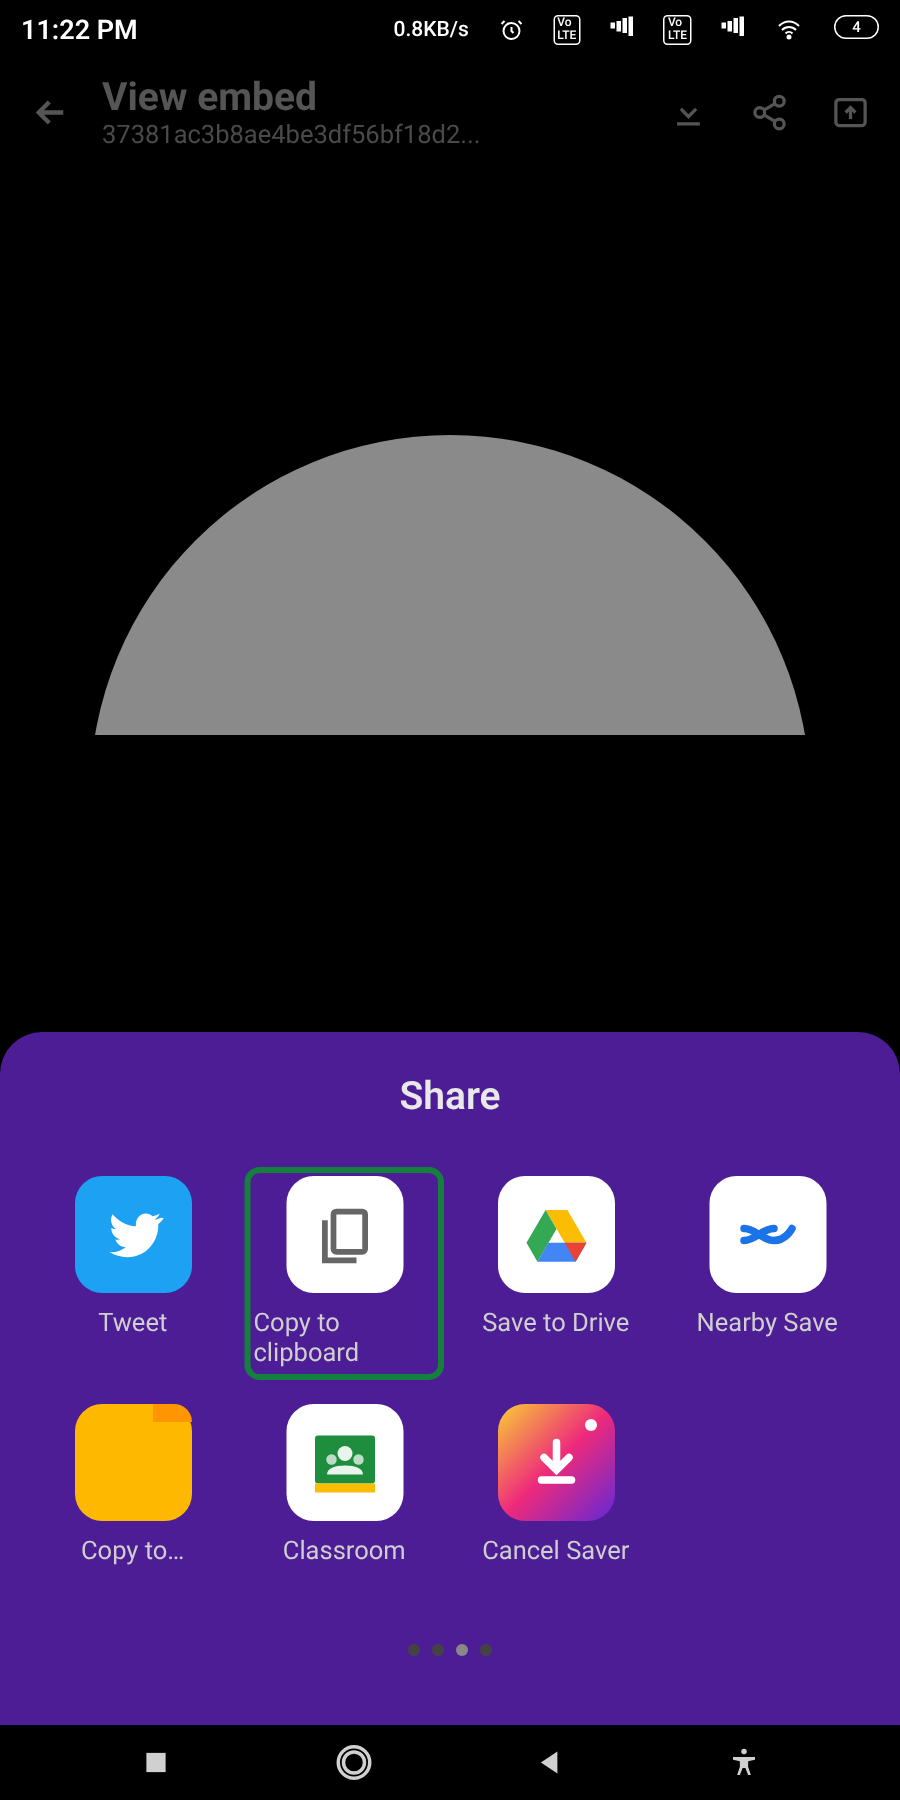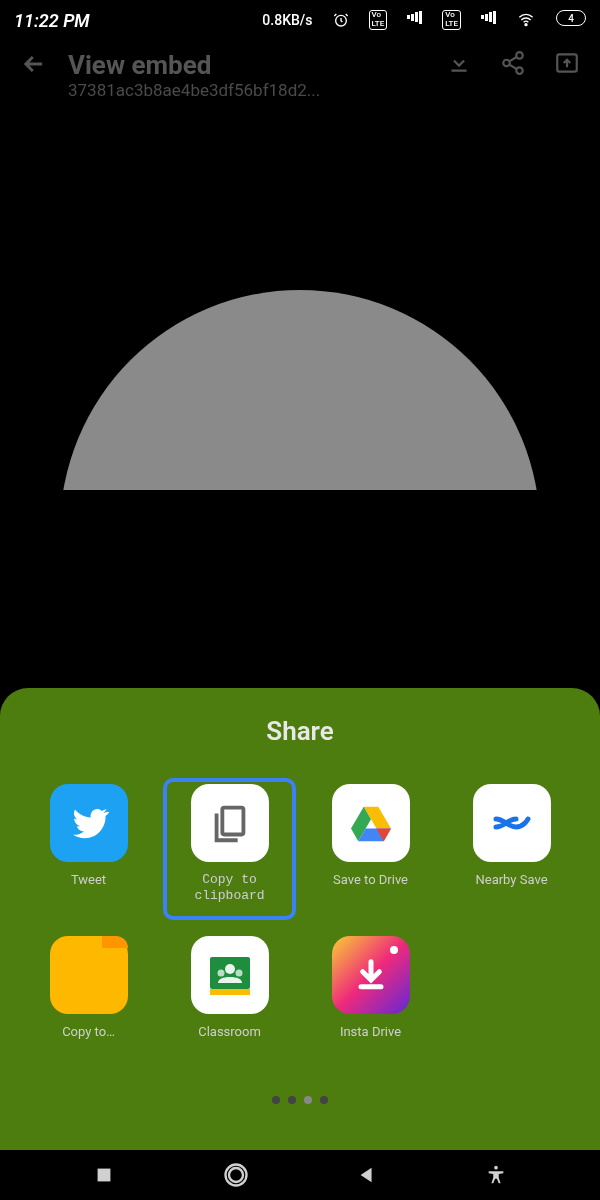--- a/index.html
+++ b/index.html
@@ -1,35 +1,35 @@
 <!DOCTYPE html>
 <html><head>
 <meta charset="utf-8">
 <style>
   * { margin: 0; padding: 0; box-sizing: border-box; }
   html, body { width: 600px; height: 1200px; background: #000; font-family: -apple-system, Roboto, sans-serif; overflow: hidden; }
   .status-bar { display: flex; justify-content: space-between; align-items: center; padding: 6px 14px; color: #fff; font-size: 18px; height: 40px; }
-  .status-left { font-weight: 600; font-style: italic; }
+  .status-left { font-weight: 600; }
   .status-right { display: flex; gap: 20px; font-size: 14px; font-weight: 500; }
   .status-right span { display: inline-flex; align-items: center; }
-  .app-header { display: flex; gap: 20px; padding: 10px 20px; color: #555; }
+  .app-header { display: flex; align-items: center; gap: 20px; padding: 10px 20px; color: #555; }
   .app-header .back-icon { color: #555; }
   .header-titles { flex: 1; }
   .header-title { font-size: 26px; font-weight: 700; color: #555; }
   .header-sub { font-size: 17px; color: #4a4a4a; }
   .header-actions { display: flex; gap: 28px; color: #555; }
   .image-area { position: relative; width: 100%; height: 380px; background: #000; overflow: hidden; }
   .circle { position: absolute; left: 50%; transform: translateX(-50%); top: 180px; width: 480px; height: 480px; border-radius: 50%; background: #8a8a8a; }
-  .sheet { position: absolute; bottom: 50px; left: 0; right: 0; background: #4d7c0f; border-radius: 28px 28px 0 0; padding: 28px 22px 22px; }
+  .sheet { position: absolute; bottom: 50px; left: 0; right: 0; background: #4c1d95; border-radius: 28px 28px 0 0; padding: 28px 22px 22px; }
   .sheet-title { text-align: center; color: #e8e8e8; font-size: 26px; font-weight: 600; margin-bottom: 32px; }
   .grid { display: grid; grid-template-columns: repeat(4, 1fr); gap: 10px 8px; margin-bottom: 24px; }
   .share-item { display: flex; flex-direction: column; align-items: center; justify-content: flex-start; padding: 6px 2px; border-radius: 10px; cursor: pointer; }
-  .share-item.highlight { border: 4px solid #3b82f6; padding: 2px; font-family: Liberation Mono, monospace; }
+  .share-item.highlight { border: 4px solid #15803d; padding: 2px; }
   .icon-tile { width: 78px; height: 78px; border-radius: 18px; display: flex; align-items: center; justify-content: center; margin-bottom: 10px; }
-  .icon-label { color: #cfcfcf; font-size: 13px; text-align: center; line-height: 1.2; min-height: 42px; }
+  .icon-label { color: #cfcfcf; font-size: 17px; line-height: 1.2; min-height: 42px; }
   .dots { display: flex; justify-content: center; gap: 8px; margin-bottom: 24px; }
   .dot { width: 8px; height: 8px; border-radius: 50%; background: #444; }
   .dot.active { background: #888; }
   .cancel-btn { width: 100%; height: 64px; border-radius: 34px; background: #363636; color: #b0b0b0; font-size: 24px; font-weight: 500; border: none; cursor: pointer; }
   .nav-bar { position: absolute; bottom: 0; left: 0; right: 0; height: 50px; background: #000; display: flex; align-items: center; justify-content: space-around; padding: 0 40px; }
   .nav-item { color: #d0d0d0; display: flex; align-items: center; justify-content: center; }
   .tile-twitter { background: #1da1f2; }
   .tile-copy { background: #fff; }
   .tile-drive { background: #fff; }
   .tile-nearby { background: #fff; }
@@ -183,21 +183,21 @@
       <div class="icon-label">Classroom</div>
     </div>
 
     <div class="share-item">
       <div class="icon-tile tile-insta">
         <div class="insta-dot"></div>
         <svg width="40" height="40" viewBox="0 0 24 24" fill="none" stroke="#fff" stroke-width="3" stroke-linecap="round">
             <path d="M12 4v10M7 10l5 5 5-5M6 19h12"></path>
           </svg>
       </div>
-      <div class="icon-label">Insta Drive</div>
+      <div class="icon-label">Cancel Saver</div>
     </div>
 
   </div>
 
   <div class="dots">
     <div class="dot"></div>
     <div class="dot"></div>
     <div class="dot active"></div>
     <div class="dot"></div>
   </div>

